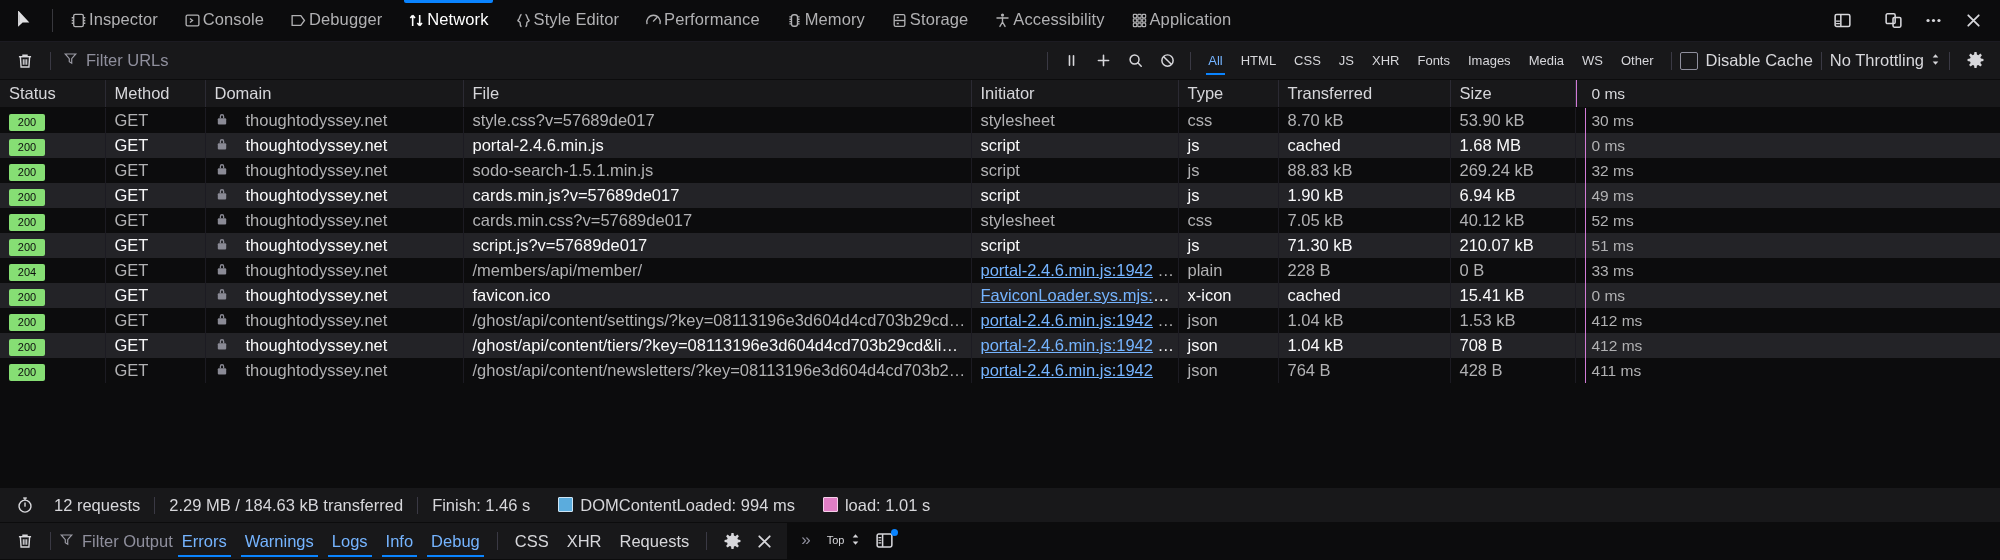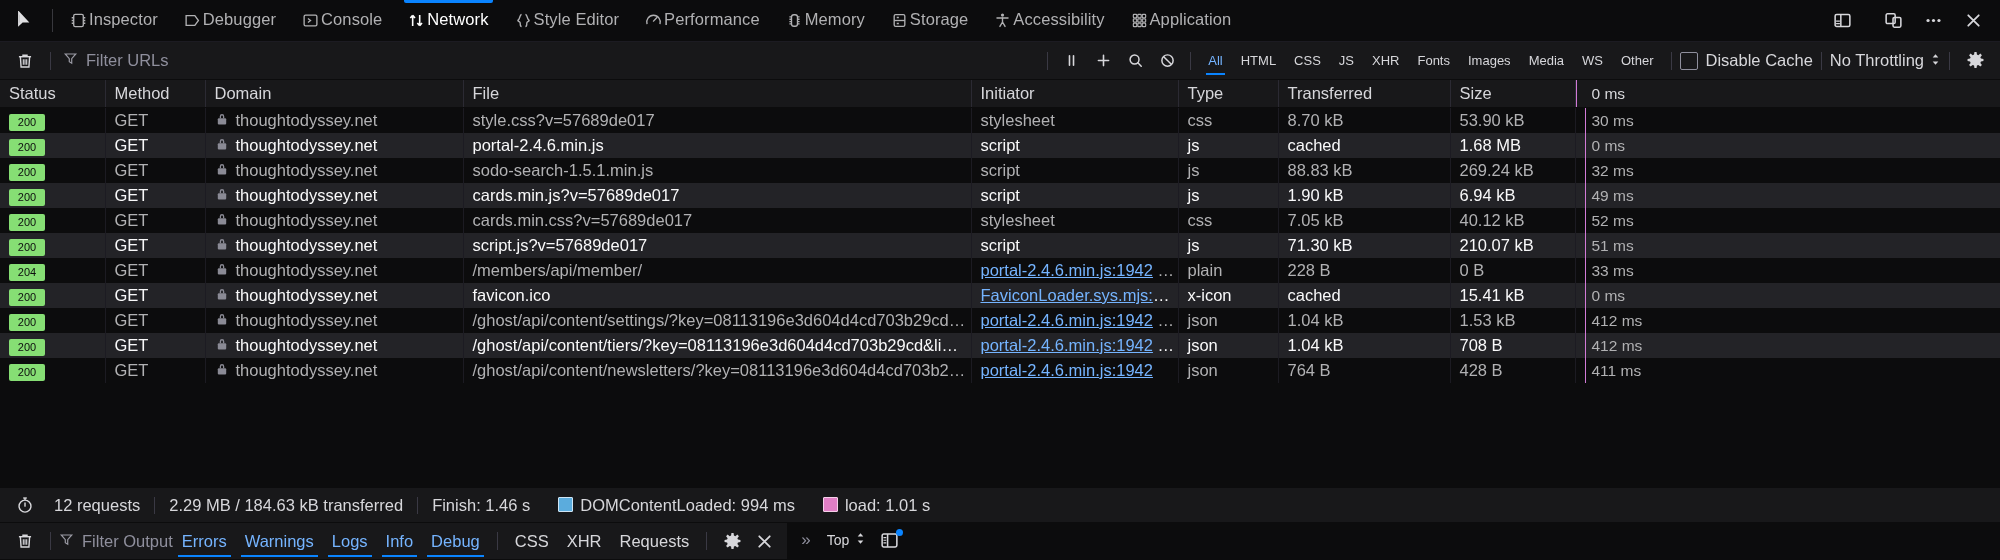--- a/index.html
+++ b/index.html
@@ -99,21 +99,21 @@
   .c-transferred{width:172px;}
   .c-size{width:125px;}
   .c-timeline{width:auto;border-right:none !important;margin-left:29px;}
   td.c-timeline,th.c-timeline{padding-left:0;position:relative;}
 
   .statusbadge{
     display:inline-block;background:#86de74;color:#0c0c0d;
     font-size:11px;line-height:17px;padding:0 4px;border-radius:2px;
     min-width:28px;text-align:center;font-family:"Liberation Sans",sans-serif;
   }
-  .domaincell{display:flex;align-items:flex-start;gap:7px;}
+  .domaincell{display:flex;align-items:flex-start;gap:17px;}
   .initlink{color:#75b4ff;text-decoration:underline;cursor:pointer;}
   .initsub{color:#b1b1b3;}
   .timecell{position:relative;height:25px;display:flex;align-items:center;}
   .timecell .tickline{
     position:absolute;left:0;top:0;bottom:0;width:1px;background:#d17ad6;
   }
   .timecell .tlabel{padding-left:7px;color:#b1b1b3;font-size:15.5px;}
   th.c-timeline .tickline{position:absolute;left:0;top:0;bottom:0;width:1px;background:#d17ad6;}
   th.c-timeline .tlabel{padding-left:7px;color:#d7d7db;font-size:15.5px;}
 
@@ -144,21 +144,21 @@
     white-space:nowrap;position:relative;border-radius:2px;
   }
   .cbtn.on{color:#75b4ff;}
   .cbtn.on::after{content:"";position:absolute;left:5px;right:5px;bottom:-3px;height:2px;background:#0a84ff;}
   .con-input{
     height:34px;min-height:34px;display:flex;align-items:center;
     background:#0c0c0d;padding:0 10px;gap:8px;
   }
   .chev{color:#8f8f9d;font-size:17px;padding-left:4px;}
   .con-input .spacer{flex:1;}
-  .evalbox{display:flex;align-items:center;gap:6px;color:#d7d7db;font-size:14px;cursor:pointer;}
+  .evalbox{display:flex;align-items:center;gap:6px;color:#d7d7db;font-size:11px;cursor:pointer;}
   .sidebtn{position:relative;width:30px;height:26px;display:flex;align-items:center;justify-content:center;cursor:pointer;}
   .sidebtn .dot{position:absolute;top:2px;right:1px;width:7px;height:7px;border-radius:50%;background:#0a84ff;}
 </style>
 </head>
 <body>
 
 <div class="app">
 
   <div class="tabbar">
     <div class="picker-btn">
@@ -177,34 +177,34 @@
             <rect x="3.5" y="2.2" width="9" height="11.6" rx="1.4"></rect>
             <path d="M1.6 5.4h2M1.6 8h2M1.6 10.6h2M12.4 5.4h2M12.4 8h2M12.4 10.6h2"></path>
           </svg>
         </span>
         <span class="lbl">Inspector</span>
       </div>
 
       <div class="tab">
         <span>
           <svg width="17" height="17" viewBox="0 0 16 16" fill="none" stroke="#b1b1b3" stroke-width="1.25">
-            <path d="M2 3.4 h8.2 L13.6 8 L10.2 12.6 H2 Z"></path>
-          </svg>
-        </span>
-        <span class="lbl">Debugger</span>
-      </div>
-
-      <div class="tab">
-        <span>
-          <svg width="17" height="17" viewBox="0 0 16 16" fill="none" stroke="#b1b1b3" stroke-width="1.25">
             <rect x="2" y="3" width="12" height="10" rx="1.3"></rect>
             <path d="M5.6 6.2 L8 8 L5.6 9.8"></path>
           </svg>
         </span>
         <span class="lbl">Console</span>
+      </div>
+
+      <div class="tab">
+        <span>
+          <svg width="17" height="17" viewBox="0 0 16 16" fill="none" stroke="#b1b1b3" stroke-width="1.25">
+            <path d="M2 3.4 h8.2 L13.6 8 L10.2 12.6 H2 Z"></path>
+          </svg>
+        </span>
+        <span class="lbl">Debugger</span>
       </div>
 
       <div class="tab selected">
         <span>
           <svg width="17" height="17" viewBox="0 0 16 16" fill="none" stroke="#ffffff" stroke-width="1.5">
             <path d="M4.4 13.2 V3.2 M4.4 3.2 L2.2 5.6 M4.4 3.2 L6.6 5.6"></path>
             <path d="M11 2.8 V12.8 M11 12.8 L8.8 10.4 M11 12.8 L13.2 10.4"></path>
           </svg>
         </span>
         <span class="lbl">Network</span>

